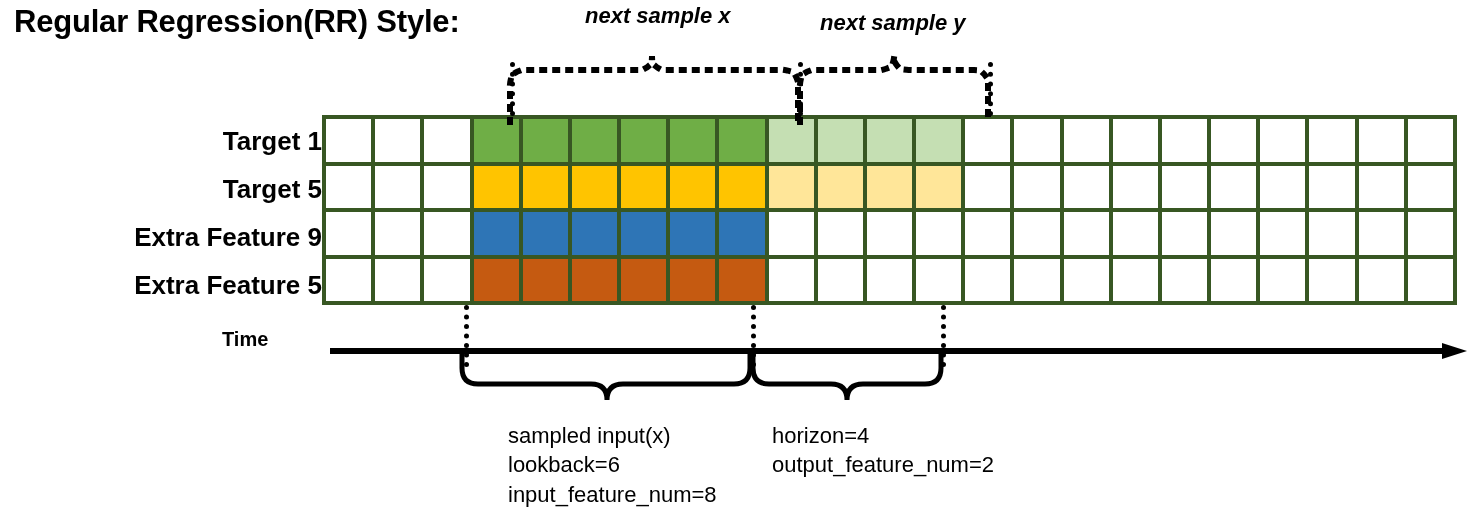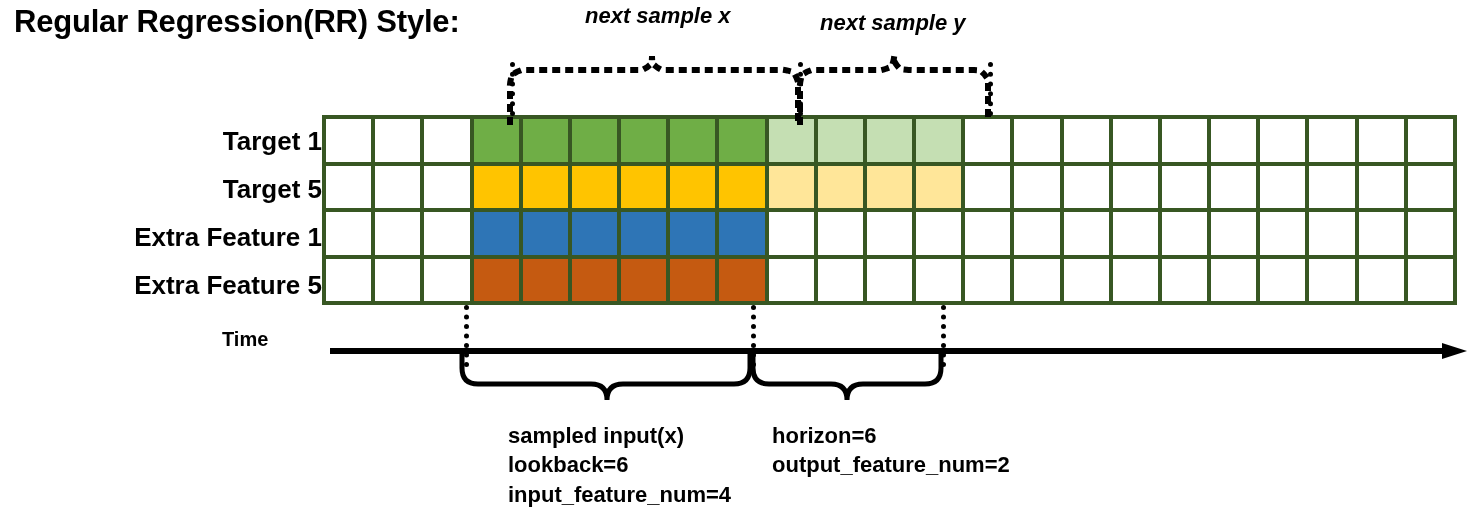--- a/index.html
+++ b/index.html
@@ -135,39 +135,39 @@
     color: #000000;
     white-space: nowrap;
   }
   #note-x { left: 585px; top: 3px; text-align: center; }
   #note-y { left: 820px; top: 10px; }
 
   
   .caption {
     position: absolute;
     font-size: 22px;
-    font-weight: 700;
+    font-weight: 400;
     color: #000000;
     line-height: 1.33;
     white-space: nowrap;
   }
   #cap-input  { left: 508px; top: 421px; }
   #cap-output { left: 772px; top: 421px; }
   .caption div { white-space: nowrap; }
 </style>
 </head>
 <body>
 
 <div id="stage">
 
   <div id="title">Regular Regression(RR) Style:</div>
 
   <div class="row-label" id="lbl0">Target 1</div>
   <div class="row-label" id="lbl1">Target 5</div>
-  <div class="row-label" id="lbl2">Extra Feature 1</div>
+  <div class="row-label" id="lbl2">Extra Feature 9</div>
   <div class="row-label" id="lbl3">Extra Feature 5</div>
 
   <div id="grid">
       <div class="grid-row">
         <div class="cell"></div>
         <div class="cell"></div>
         <div class="cell"></div>
         <div class="cell green"></div>
         <div class="cell green"></div>
         <div class="cell green"></div>
@@ -293,21 +293,21 @@
   <svg id="brace-bottom" viewBox="0 0 530 62">
 
     <path d="M 22,2 L 22,16 Q 22,32 38,32 L 151,32 Q 167,32 167,48 Q 167,32 183,32 L 294,32 Q 310,32 310,16 L 310,2" fill="none" stroke="#000000" stroke-width="5" stroke-linecap="butt"></path>
 
     <path d="M 313,2 L 313,16 Q 313,32 329,32 L 391,32 Q 407,32 407,48 Q 407,32 423,32 L 485,32 Q 501,32 501,16 L 501,2" fill="none" stroke="#000000" stroke-width="5" stroke-linecap="butt"></path>
   </svg>
 
   <div class="caption" id="cap-input">
     <div>sampled input(x)</div>
     <div>lookback=6</div>
-    <div>input_feature_num=4</div>
+    <div>input_feature_num=8</div>
   </div>
 
   <div class="caption" id="cap-output">
-    <div>horizon=6</div>
+    <div>horizon=4</div>
     <div>output_feature_num=2</div>
   </div>
 
 </div>
 
 </body></html>

